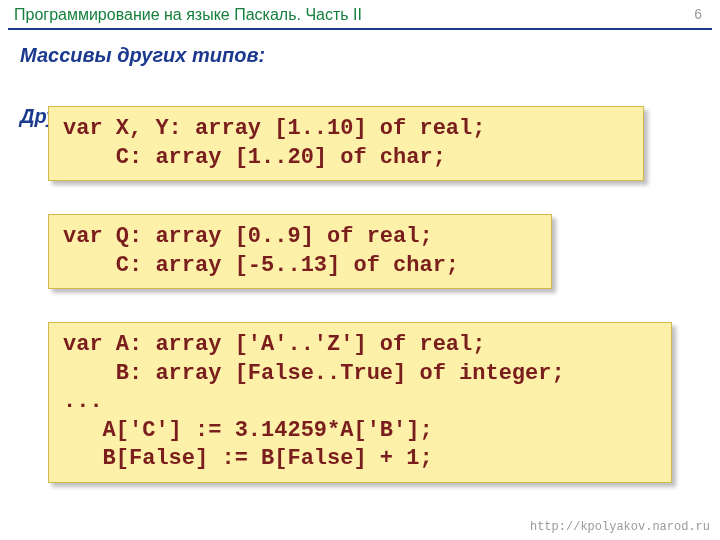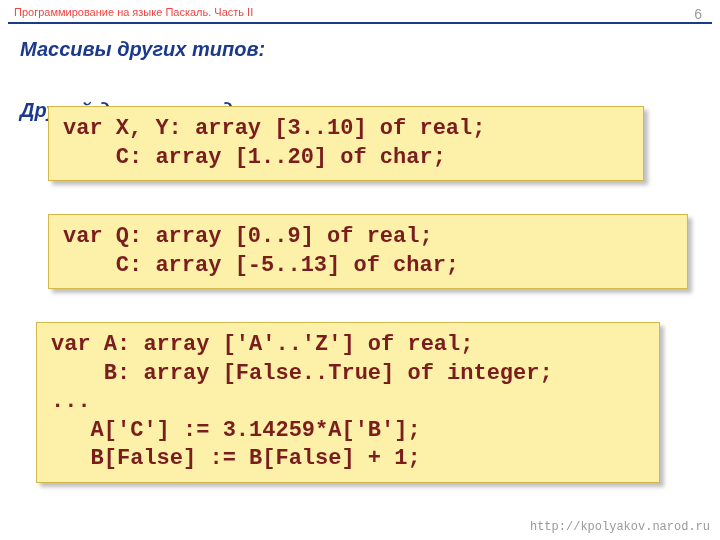--- a/index.html
+++ b/index.html
@@ -14,22 +14,22 @@
   .slide {
     position: relative;
     width: 720px;
     height: 540px;
     background: #ffffff;
   }
   .header {
     padding: 6px 14px 0 14px;
   }
   .crumb {
-    font-size: 11px;
-    color: #ef4444;
+    font-size: 16px;
+    color: #15803d;
   }
   .pagenum {
     position: absolute;
     top: 6px;
     right: 18px;
     font-size: 14px;
     color: #9a9a9a;
   }
   .title {
     font-size: 26px;
@@ -77,24 +77,24 @@
     line-height: 1.3;
   }
   .code1 {
     left: 48px;
     top: 106px;
     width: 596px;
   }
   .code2 {
     left: 48px;
     top: 214px;
-    width: 640px;
+    width: 504px;
   }
   .code3 {
-    left: 36px;
+    left: 48px;
     top: 322px;
     width: 624px;
   }
   .footer {
     position: absolute;
     left: 10px;
     right: 10px;
     bottom: 6px;
     font-size: 12px;
     color: #9a9a9a;
@@ -115,21 +115,21 @@
     <div class="crumb">Программирование на языке Паскаль. Часть II</div>
   </div>
   <div class="pagenum">6</div>
   <div class="rule"></div>
 
   <div class="body">
     <div class="subhead">Массивы других типов:</div>
     <div class="subhead rangehdr">Другой диапазон индексов:</div>
   </div>
 
-  <div class="codebox code1">var X, Y: array [3..10] of real;
+  <div class="codebox code1">var X, Y: array [1..10] of real;
     C: array [1..20] of char;</div>
   <div class="codebox code2">var Q: array [0..9] of real;
     C: array [-5..13] of char;</div>
   <div class="codebox code3">var A: array ['A'..'Z'] of real;
     B: array [False..True] of integer;
 ...
    A['C'] := 3.14259*A['B'];
    B[False] := B[False] + 1;</div>
 
   <div class="footer">

